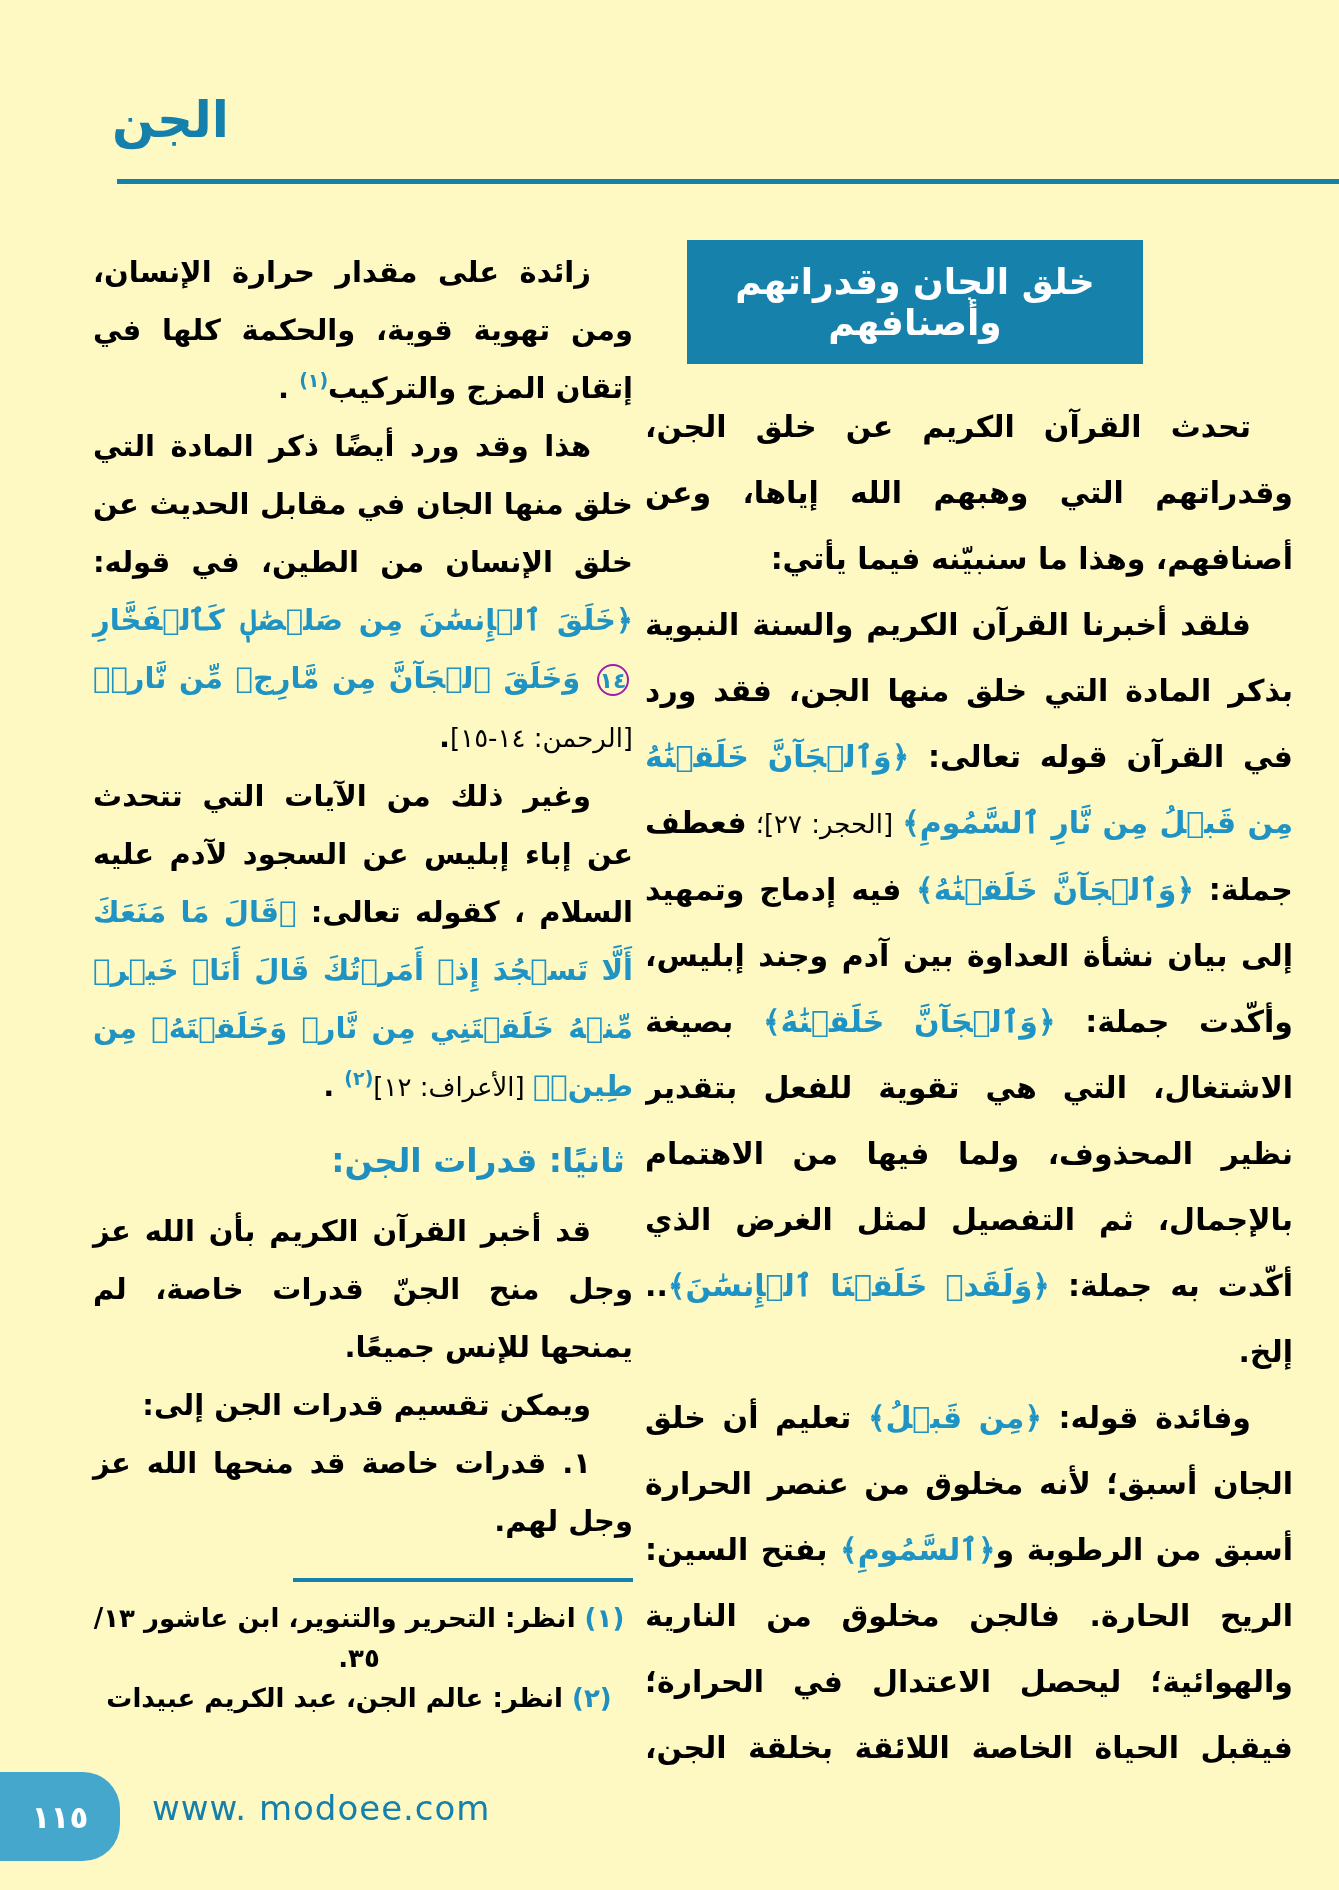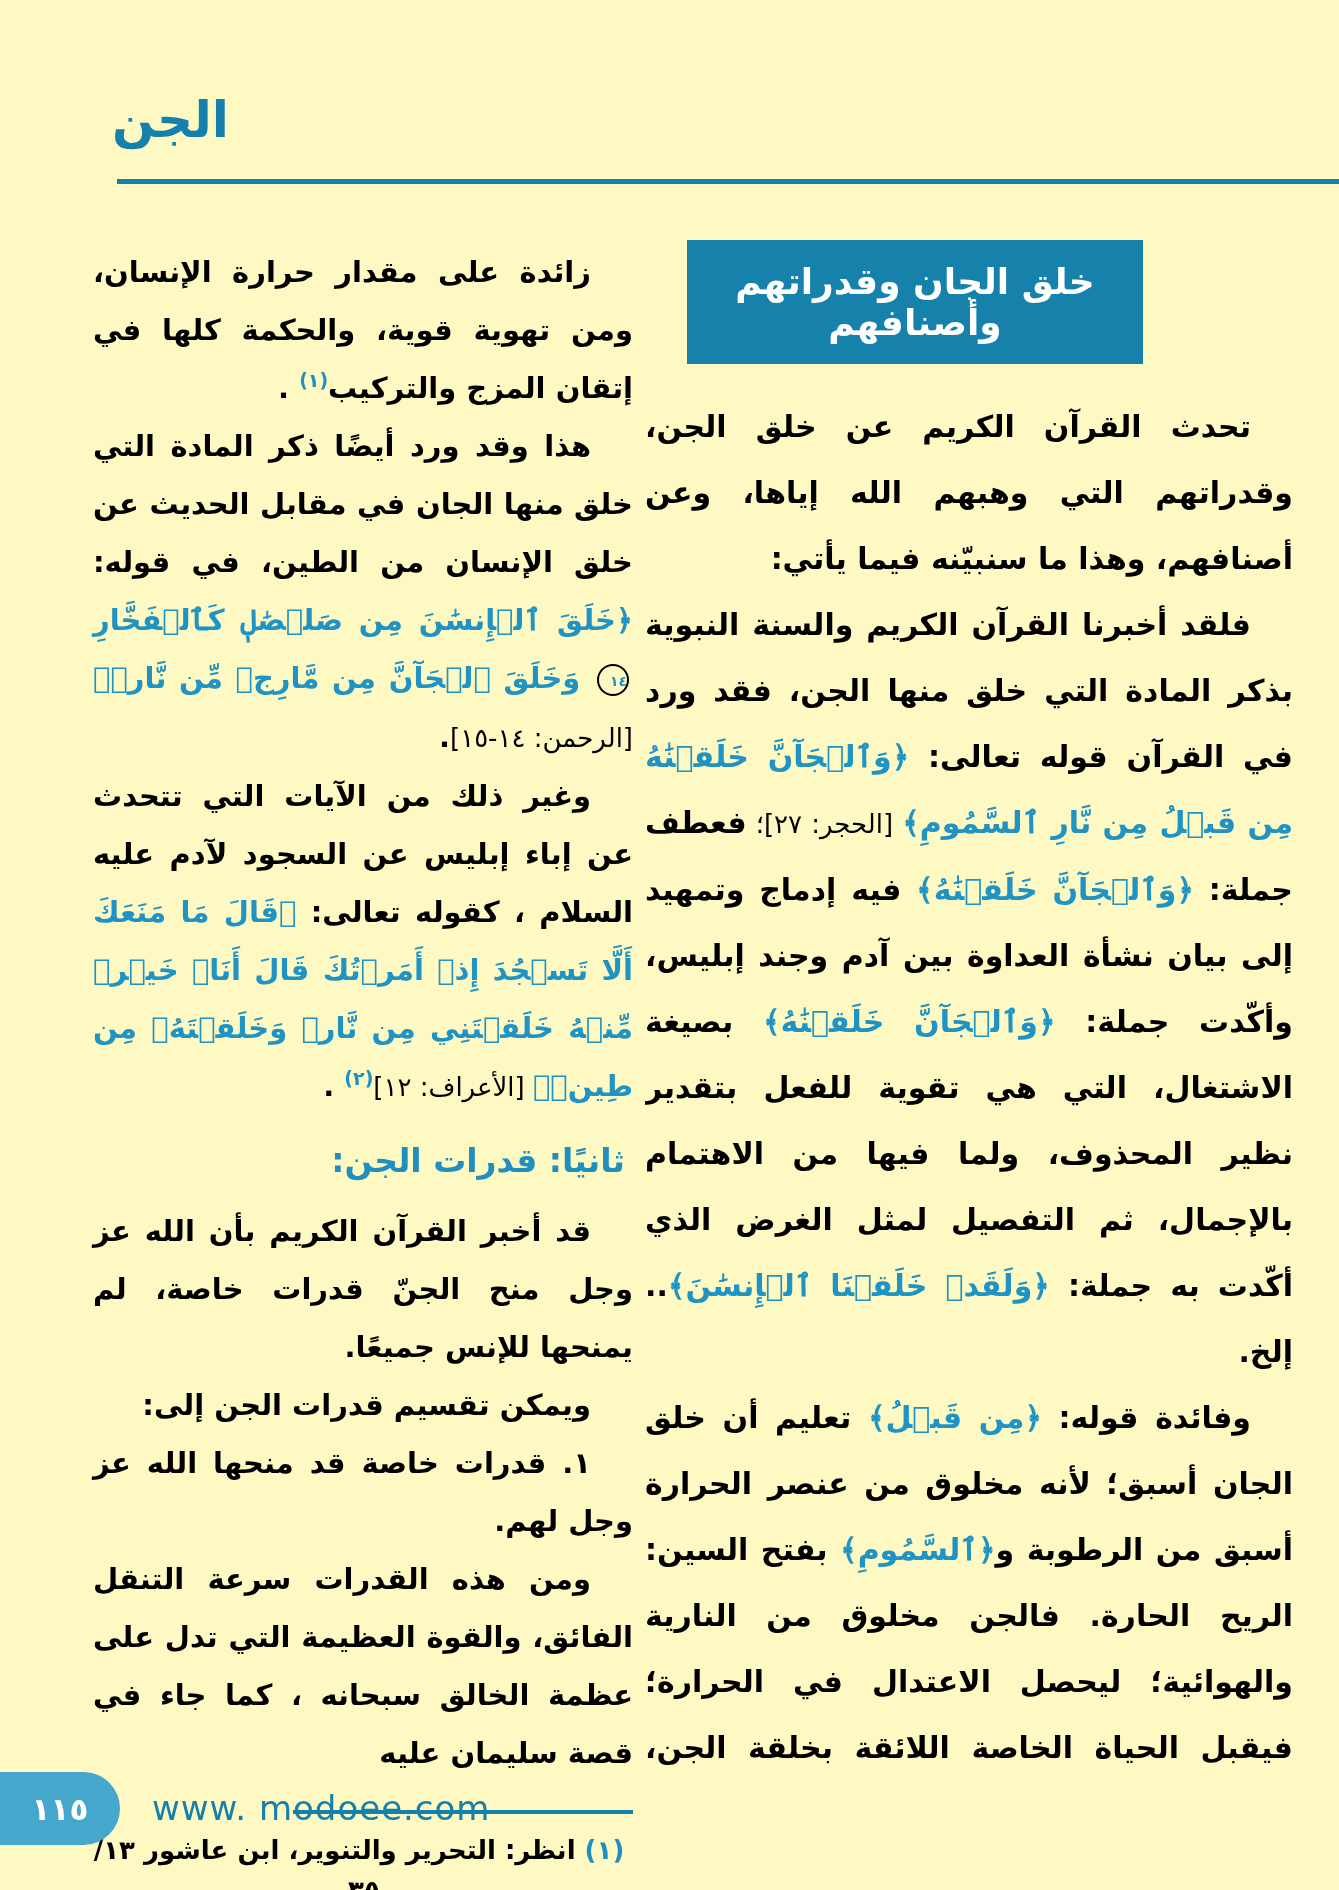--- a/index.html
+++ b/index.html
@@ -20,29 +20,29 @@
     font-size:36px;font-weight:bold;text-align:center;padding:21px 4px;box-sizing:border-box;
   }
   .para{margin:0;font-weight:bold;text-align:justify;text-indent:42px;}
   .col-right .para{font-size:30px;line-height:66px;}
   .col-left  .para{font-size:29px;line-height:58px;margin-left:8px;}
   .subheading{color:#1E8FBE;font-size:33px;font-weight:bold;line-height:62px;margin:14px 0 10px;}
   .quran{color:#1F93C4;}
   .ref{font-weight:normal;font-size:26px;}
   sup.fnref{color:#1E8FBE;font-size:19px;font-weight:bold;line-height:0;}
   .aya{
-    display:inline-block;width:32px;height:32px;line-height:30px;border:2px solid #000000;
-    border-radius:50%;color:#1F93C4;font-size:14px;text-align:right;vertical-align:middle;
+    display:inline-block;width:32px;height:32px;line-height:30px;border:2px solid #a21caf;
+    border-radius:50%;color:#1F93C4;font-size:22px;text-align:center;vertical-align:middle;
     margin:0 4px;font-weight:bold;text-indent:0;box-sizing:border-box;
   }
   .fn-divider{width:340px;height:4px;background:#1580AB;margin:28px 0 16px;}
   .footnote{font-size:26px;line-height:40px;font-weight:bold;text-align:center;}
   .fn-marker{color:#1E8FBE;}
   .page-pill{
-    position:absolute;left:0;top:1772px;width:120px;height:73px;background:#45A7CB;
+    position:absolute;left:0;top:1772px;width:120px;height:89px;background:#45A7CB;
     border-radius:0 37px 37px 0;color:#ffffff;display:flex;align-items:center;
     justify-content:center;font-size:31px;font-weight:bold;
   }
   .site-url{
     position:absolute;left:152px;top:1788px;color:#1580AB;font-size:34px;
     direction:ltr;letter-spacing:1px;
   }
 </style>
 </head>
 <body>
@@ -62,21 +62,20 @@
 
   <div class="col col-left">
     <div>
         <p class="para"><span class="txt">زائدة على مقدار حرارة الإنسان، ومن تهوية قوية، والحكمة كلها في إتقان المزج والتركيب</span><sup class="fnref">(١)</sup><span class="txt"> .</span></p>
         <p class="para"><span class="txt">هذا وقد ورد أيضًا ذكر المادة التي خلق منها الجان في مقابل الحديث عن خلق الإنسان من الطين، في قوله: </span><span class="quran">﴿خَلَقَ ٱلۡإِنسَٰنَ مِن صَلۡصَٰلٖ كَٱلۡفَخَّارِ </span><span class="aya">١٤</span><span class="quran"> وَخَلَقَ ٱلۡجَآنَّ مِن مَّارِجٖ مِّن نَّارٖ﴾</span><span class="ref"> [الرحمن: ١٤-١٥]</span><span class="txt">.</span></p>
         <p class="para"><span class="txt">وغير ذلك من الآيات التي تتحدث عن إباء إبليس عن السجود لآدم عليه السلام ، كقوله تعالى: </span><span class="quran">﴿قَالَ مَا مَنَعَكَ أَلَّا تَسۡجُدَ إِذۡ أَمَرۡتُكَ قَالَ أَنَا۠ خَيۡرٞ مِّنۡهُ خَلَقۡتَنِي مِن نَّارٖ وَخَلَقۡتَهُۥ مِن طِينٖ﴾</span><span class="ref"> [الأعراف: ١٢]</span><sup class="fnref">(٢)</sup><span class="txt"> .</span></p>
         <div class="subheading" style="padding-right: 8px;">ثانيًا: قدرات الجن:</div>
         <p class="para"><span class="txt">قد أخبر القرآن الكريم بأن الله عز وجل منح الجنّ قدرات خاصة، لم يمنحها للإنس جميعًا.</span></p>
         <p class="para"><span class="txt">ويمكن تقسيم قدرات الجن إلى:</span></p>
         <p class="para"><span class="txt">١. قدرات خاصة قد منحها الله عز وجل لهم.</span></p>
-        <p class="para"><span class="txt">ومن هذه القدرات سرعة التنقل الفائق، والقوة العظيمة التي تدل على عظمة الخالق سبحانه ، كما جاء في قصة سليمان عليه</span></p>
       </div>
 
     <div class="fn-divider"></div>
 
     <div class="footnote">
       <span class="fn-marker">(١)</span>
       <span class="fn-text">انظر: التحرير والتنوير، ابن عاشور ١٣/ ٣٥.</span>
     </div>
 
     <div class="footnote">

